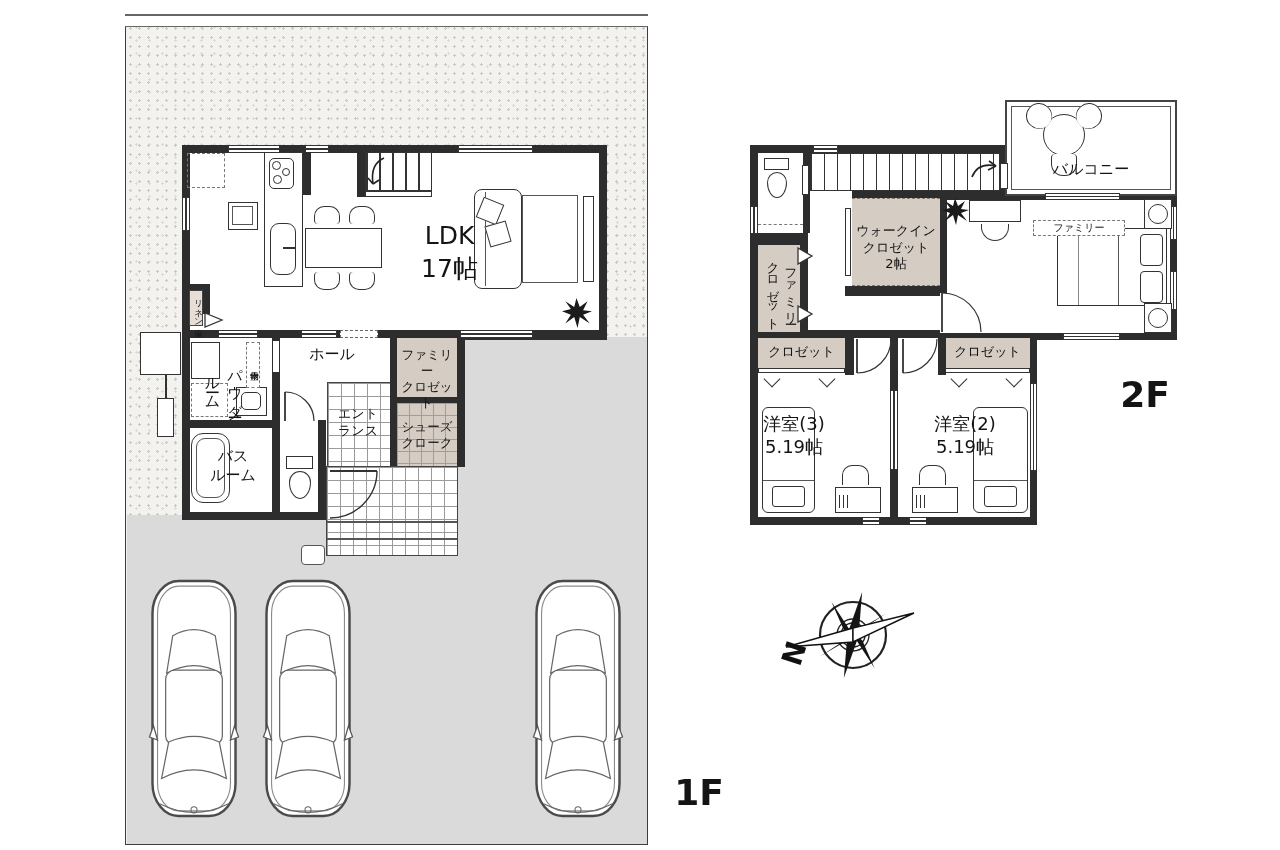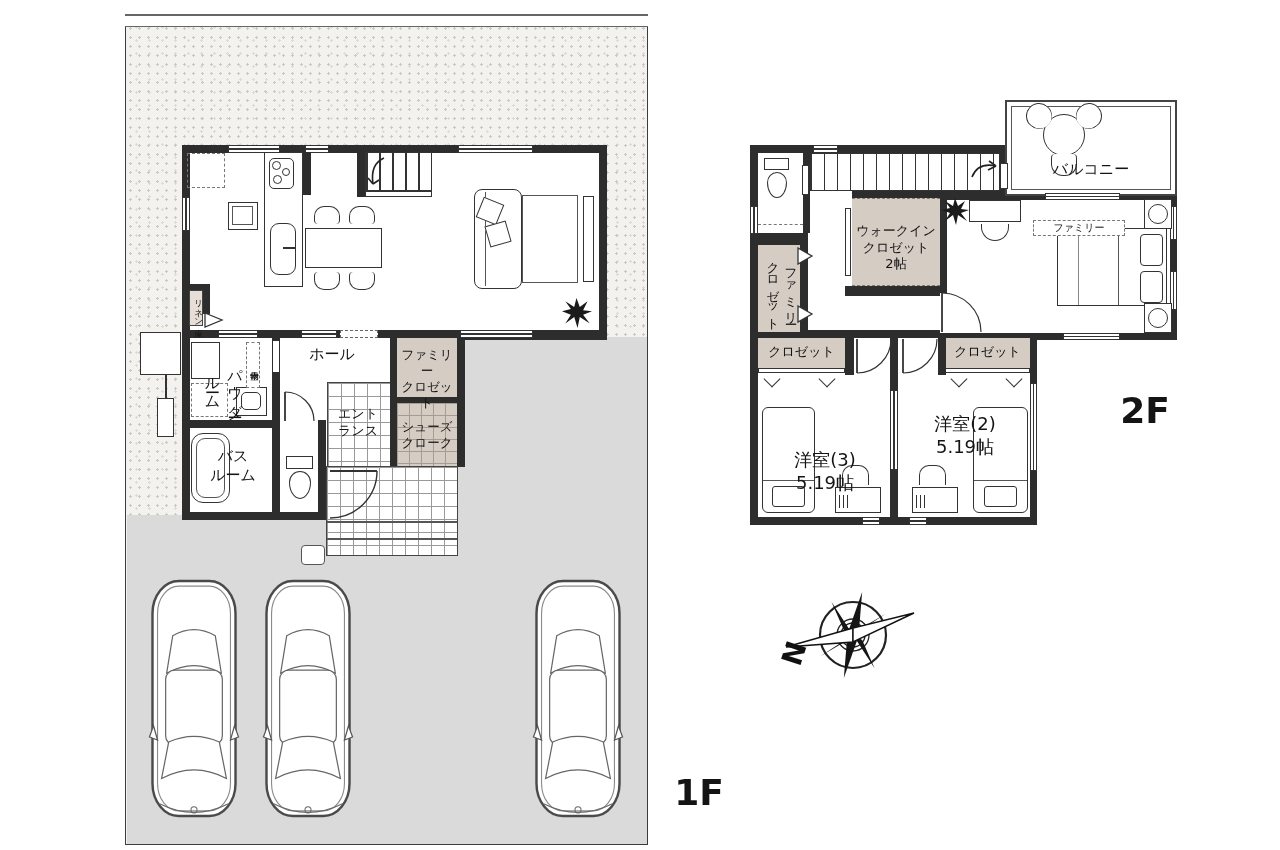--- a/index.html
+++ b/index.html
@@ -176,20 +176,22 @@
   <div class="lbl" style="left:203px;top:447px;width:60px;height:40px;font-size:15px;font-weight:500;">バス
 ルーム</div>
 
   <div class="abs bordered" style="left:286px;top:456px;width:27px;height:13px;"></div>
   <div class="abs bordered" style="left:289px;top:471px;width:22px;height:28px;border-radius:50% 50% 50% 50% / 40% 40% 60% 60%;"></div>
   <svg class="abs" style="left:283px;top:390px;" width="33" height="33">
     <path d="M2,2 V31" stroke="#333" stroke-width="1.8" fill="none"></path>
     <path d="M2,2 A29,29 0 0 1 31,31" stroke="#333" stroke-width="1.2" fill="none"></path>
   </svg>
 
+  <div class="lbl" style="left:392px;top:220px;width:115px;height:62px;font-size:25px;font-weight:500;line-height:1.3;">LDK
+17帖</div>
   <div class="lbl" style="left:303px;top:345px;width:58px;height:20px;font-size:15px;font-weight:500;">ホール</div>
   <div class="lbl" style="left:330px;top:406px;width:56px;height:36px;font-size:13px;font-weight:500;">エント
 ランス</div>
   <div class="lbl" style="left:396px;top:347px;width:62px;height:34px;font-size:12.5px;font-weight:500;">ファミリー
 クロゼット</div>
   <div class="lbl" style="left:396px;top:419px;width:62px;height:34px;font-size:12.5px;font-weight:500;">シューズ
 クローク</div>
   <div class="lbl" style="left:664px;top:770px;width:70px;height:42px;font-size:36px;font-weight:bold;">1F</div>
 
   <svg class="abs" style="left:148px;top:577px;" width="92" height="243" viewBox="0 0 90 240">
@@ -320,25 +322,25 @@
 
   <div class="abs bordered" style="left:973px;top:407px;width:55px;height:106px;border-radius:6px;">
     <div class="abs" style="left:0;top:72px;width:53px;height:1.2px;background:#555;"></div>
   </div>
   <div class="abs bordered" style="left:984px;top:486px;width:33px;height:21px;border-radius:3px;"></div>
   <div class="chair" style="left:919px;top:465px;width:27px;height:20px;border-radius:10px 10px 0 0;border-bottom:none;"></div>
   <div class="abs bordered" style="left:912px;top:487px;width:46px;height:26px;">
     <div class="abs" style="left:3px;top:7px;width:10px;height:13px;background:repeating-linear-gradient(90deg,#333 0 1.5px,#fff 1.5px 4px);"></div>
   </div>
 
-  <div class="lbl" style="left:781px;top:412px;width:88px;height:48px;font-size:18px;font-weight:500;margin-top:36px;">洋室(3)
+  <div class="lbl" style="left:750px;top:412px;width:88px;height:48px;font-size:18px;font-weight:500;">洋室(3)
 5.19帖</div>
   <div class="lbl" style="left:921px;top:412px;width:88px;height:48px;font-size:18px;font-weight:500;">洋室(2)
 5.19帖</div>
-  <div class="lbl" style="left:1110px;top:388px;width:70px;height:42px;font-size:36px;font-weight:bold;">2F</div>
+  <div class="lbl" style="left:1110px;top:372px;width:70px;height:42px;font-size:36px;font-weight:bold;">2F</div>
 
   <svg class="abs" style="left:778px;top:583px;" width="145" height="115">
     <circle cx="75" cy="52" r="33" fill="none" stroke="#222" stroke-width="2.2"></circle>
     <circle cx="75" cy="52" r="16" fill="none" stroke="#222" stroke-width="1.3"></circle>
     <circle cx="75" cy="52" r="12" fill="none" stroke="#222" stroke-width="1.3"></circle>
     <g transform="rotate(12 75 52)">
       <polygon points="75,8 80,47 75,52 70,47" fill="#151515"></polygon>
       <polygon points="75,96 80,57 75,52 70,57" fill="#151515"></polygon>
       <polygon points="47,24 71,48 75,52 65,49" fill="#151515"></polygon>
       <polygon points="103,80 79,56 75,52 85,55" fill="#151515"></polygon>

